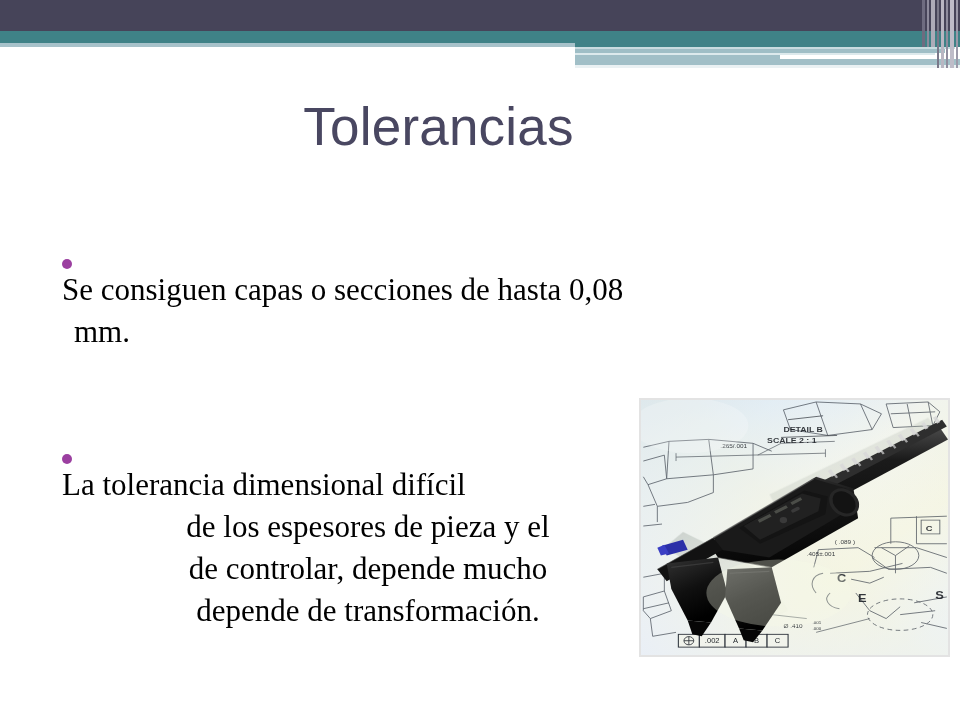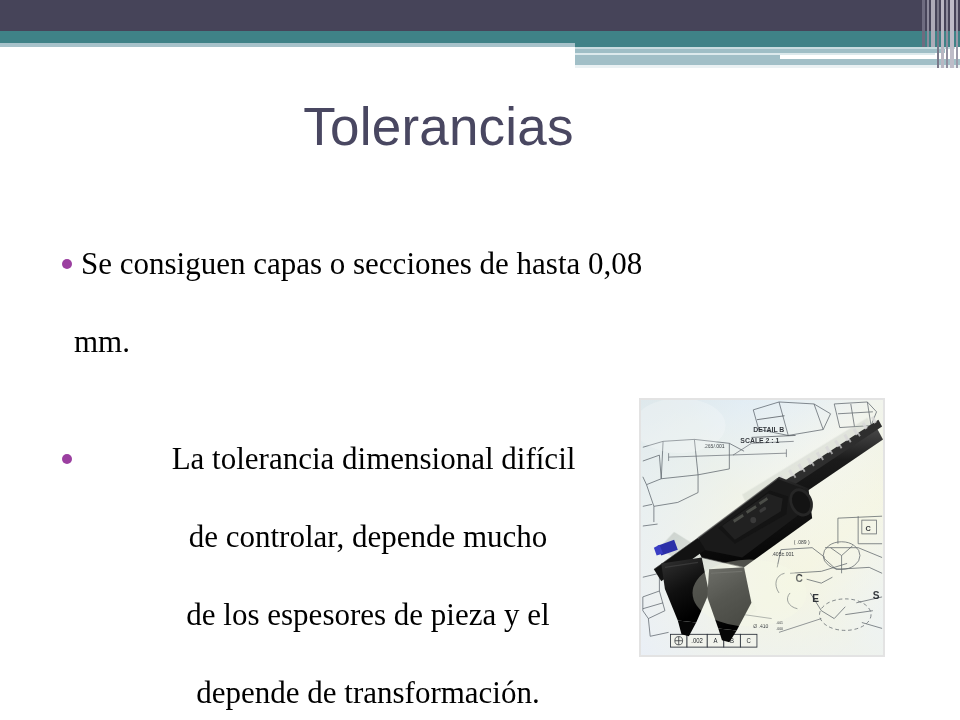--- a/index.html
+++ b/index.html
@@ -94,47 +94,47 @@
   }
   #bullet-2 {
     left: 62px;
     top: 438px;
     width: 600px;
     text-align: center;
   }
   .bullet-row {
     display: flex;
     align-items: flex-start;
+    flex-direction: column;
   }
   .bullet-dot {
     flex: 0 0 auto;
     width: 10px;
     height: 10px;
     border-radius: 50%;
     background: #9B3FA0;
     margin-top: 16px;
     margin-right: 9px;
   }
   .bullet-text {
     flex: 1 1 auto;
   }
   #bullet-2 .bullet-dot {
     margin-right: 13px;
   }
   .cont-line {
     padding-left: 12px;
-    margin-top: 36px;
   }
 
   
   #picture-frame {
     position: absolute;
     left: 639px;
     top: 398px;
-    width: 246px;
+    width: 311px;
     height: 259px;
     border: 2px solid #E3E3E3;
     box-sizing: border-box;
     background: #a3a3a3;
     overflow: hidden;
   }
   #picture-canvas {
     position: absolute;
     left: 0; top: 0;
     width: 100%;
@@ -177,22 +177,22 @@
       <span class="bullet-text">Se consiguen capas o secciones de hasta 0,08</span>
     </div>
     <div class="cont-line">mm.</div>
   </div>
 
   <div class="body-block" id="bullet-2">
     <div class="bullet-row">
       <span class="bullet-dot"></span>
       <span class="bullet-text">La tolerancia dimensional difícil</span>
     </div>
+    <div class="cont-line">de los espesores de pieza y el</div>
     <div class="cont-line">de controlar, depende mucho</div>
-    <div class="cont-line">de los espesores de pieza y el</div>
     <div class="cont-line">depende de transformación.</div>
   </div>
 
   <div id="picture-frame">
     <svg id="picture-canvas" viewBox="0 0 263 259" preserveAspectRatio="none">
       <defs>
         <linearGradient id="paperGrad" x1="0" y1="0" x2="0.85" y2="1">
           <stop offset="0%" stop-color="#BED6F2"></stop>
           <stop offset="22%" stop-color="#D6E6F6"></stop>
           <stop offset="48%" stop-color="#EFF2EA"></stop>

